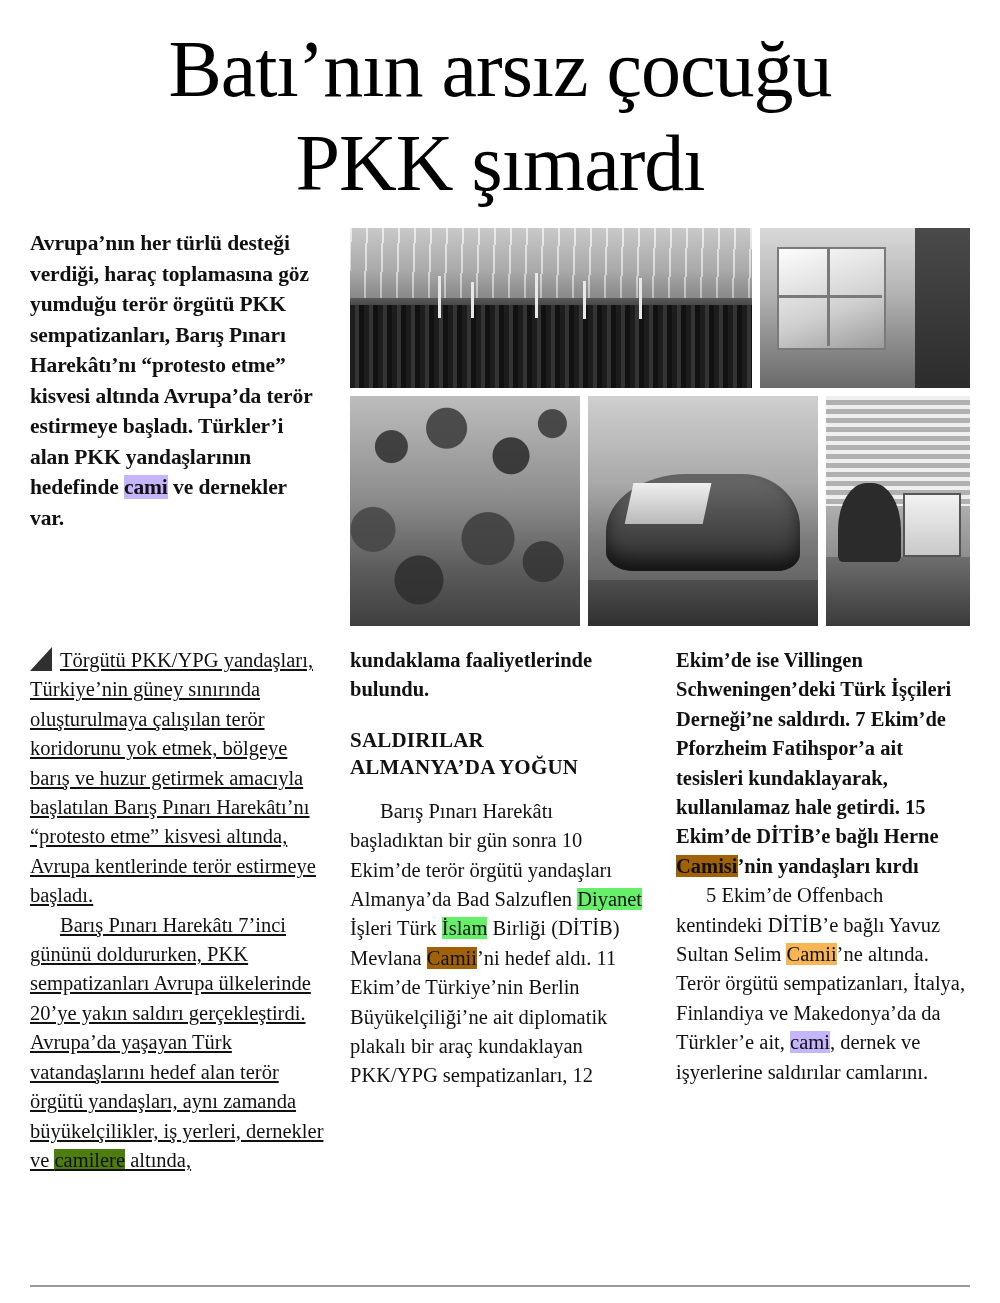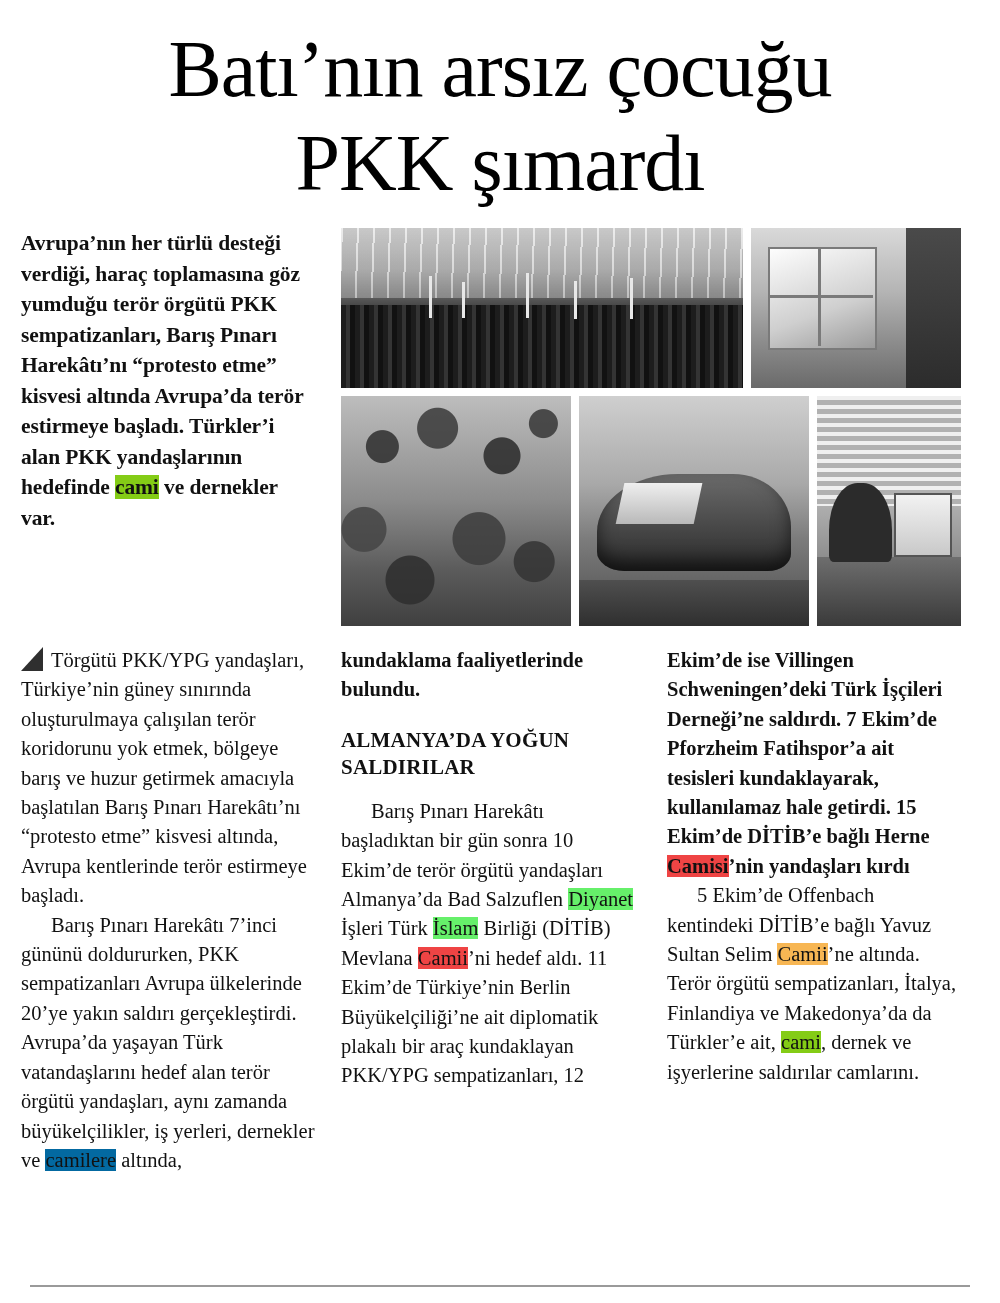--- a/index.html
+++ b/index.html
@@ -13,21 +13,21 @@
     font-family: "Liberation Serif", "DejaVu Serif", serif;
     color: #111;
     position: relative;
     overflow: hidden;
   }
   .page {
     position: relative;
     width: 1000px;
     height: 1303px;
     box-sizing: border-box;
-    padding: 0 21px;
+    padding: 0 30px;
   }
 
   
   .headline {
     text-align: center;
     font-family: "Liberation Serif", "DejaVu Serif", serif;
     font-weight: 400;
     letter-spacing: -1px;
     color: #000;
     padding-top: 26px;
@@ -197,21 +197,21 @@
   }
   .col {
     position: absolute;
     top: 0;
     width: 294px;
     font-size: 20.5px;
     line-height: 29.4px;
     text-align: left;
     color: #111;
   }
-  .col.c1 { left: 0; }
+  .col.c1 { left: 0; text-decoration: underline; }
   .col.c2 { left: 320px; }
   .col.c3 { left: 646px; }
 
   .col p { margin: 0; text-indent: 30px; }
   .col p.noind { text-indent: 0; font-weight: bold; }
   .col p.first { text-indent: 0; }
 
   .triangle {
     display: inline-block;
     width: 0; height: 0;
@@ -223,25 +223,25 @@
 
   .subhead {
     font-weight: bold;
     font-size: 21px;
     line-height: 27px;
     letter-spacing: 0.2px;
     margin: 22px 0 16px 0;
   }
 
   
-  .hl-cyan    { background: #84cc16; }
+  .hl-cyan    { background: #c4b5fd; }
   .hl-green   { background: #66f06a; }
-  .hl-yellow  { background: #ef4444; margin-top: 32px; }
+  .hl-yellow  { background: #a16207; margin-top: 32px; }
   .hl-orange  { background: #f7b653; }
-  .hl-pink    { background: #0369a1; }
+  .hl-pink    { background: #4d7c0f; }
 
   .footer-rule {
     position: absolute;
     left: 30px;
     right: 30px;
     bottom: 16px;
     height: 2px;
     background: #9a9a9a;
   }
 </style>
@@ -307,22 +307,22 @@
     <div class="cols">
 
       <div class="col c1">
         <p class="first"><span class="triangle"></span><span>Törgütü PKK/YPG yandaşları, Türkiye’nin güney sınırında oluşturulmaya çalışılan terör koridorunu yok etmek, bölgeye barış ve huzur getirmek amacıyla başlatılan Barış Pınarı Harekâtı’nı “protesto etme” kisvesi altında, Avrupa kentlerinde terör estirmeye başladı.</span></p>
         <p><span>Barış Pınarı Harekâtı 7’inci gününü doldururken, PKK sempatizanları Avrupa ülkelerinde 20’ye yakın saldırı gerçekleştirdi. Avrupa’da yaşayan Türk vatandaşlarını hedef alan terör örgütü yandaşları, aynı zamanda büyükelçilikler, iş yerleri, dernekler ve </span><span class="hl-pink">camilere</span><span> altında,</span></p>
       </div>
 
       <div class="col c2">
         <p class="noind">kundaklama faaliyetlerinde bulundu.</p>
         <div class="subhead">
+          <div>SALDIRILAR</div>
           <div>ALMANYA’DA YOĞUN</div>
-          <div>SALDIRILAR</div>
         </div>
         <p><span>Barış Pınarı Harekâtı başladıktan bir gün sonra 10 Ekim’de terör örgütü yandaşları Almanya’da Bad Salzuflen </span><span class="hl-green">Diyanet</span><span> İşleri Türk </span><span class="hl-green">İslam</span><span> Birliği (DİTİB) Mevlana </span><span class="hl-yellow">Camii</span><span>’ni hedef aldı. 11 Ekim’de Türkiye’nin Berlin Büyükelçiliği’ne ait diplomatik plakalı bir araç kundaklayan PKK/YPG sempatizanları, 12</span></p>
       </div>
 
       <div class="col c3">
         <p class="noind"><span>Ekim’de ise Villingen Schweningen’deki Türk İşçileri Derneği’ne saldırdı. 7 Ekim’de Pforzheim Fatihspor’a ait tesisleri kundaklayarak, kullanılamaz hale getirdi. 15 Ekim’de DİTİB’e bağlı Herne </span><span class="hl-yellow">Camisi</span><span>’nin yandaşları kırdı</span></p>
         <p><span>5 Ekim’de Offenbach kentindeki DİTİB’e bağlı Yavuz Sultan Selim </span><span class="hl-orange">Camii</span><span>’ne altında. Terör örgütü sempatizanları, İtalya, Finlandiya ve Makedonya’da da Türkler’e ait, </span><span class="hl-cyan">cami</span><span>, dernek ve işyerlerine saldırılar camlarını.</span></p>
       </div>
 
     </div>

